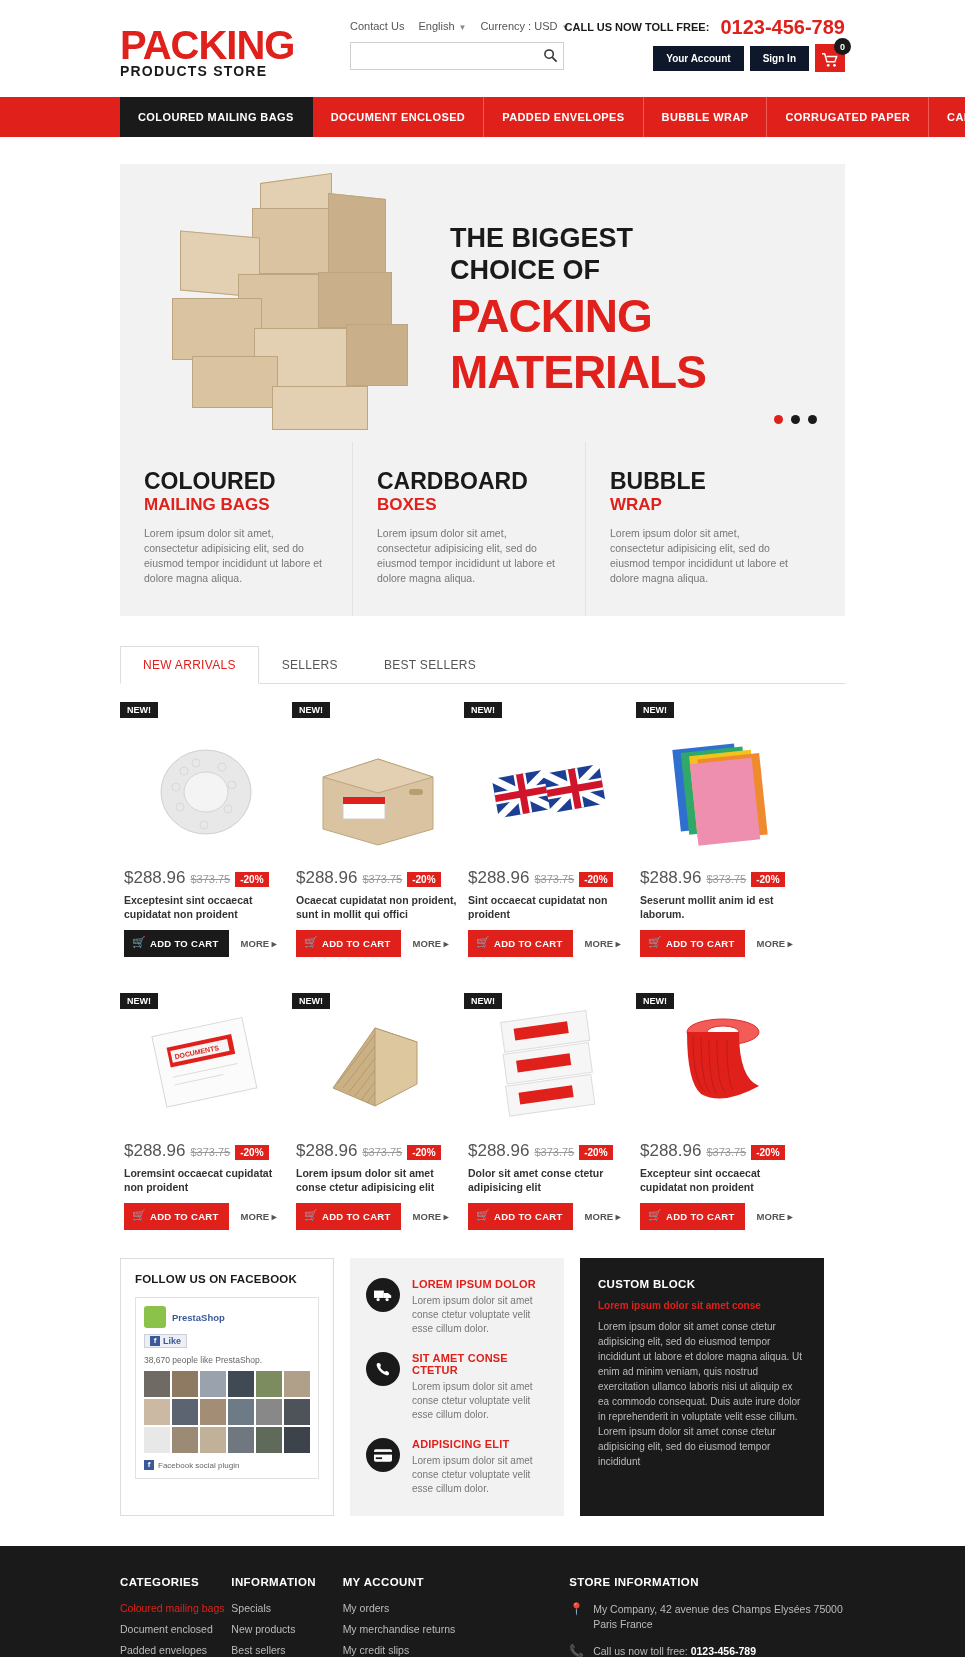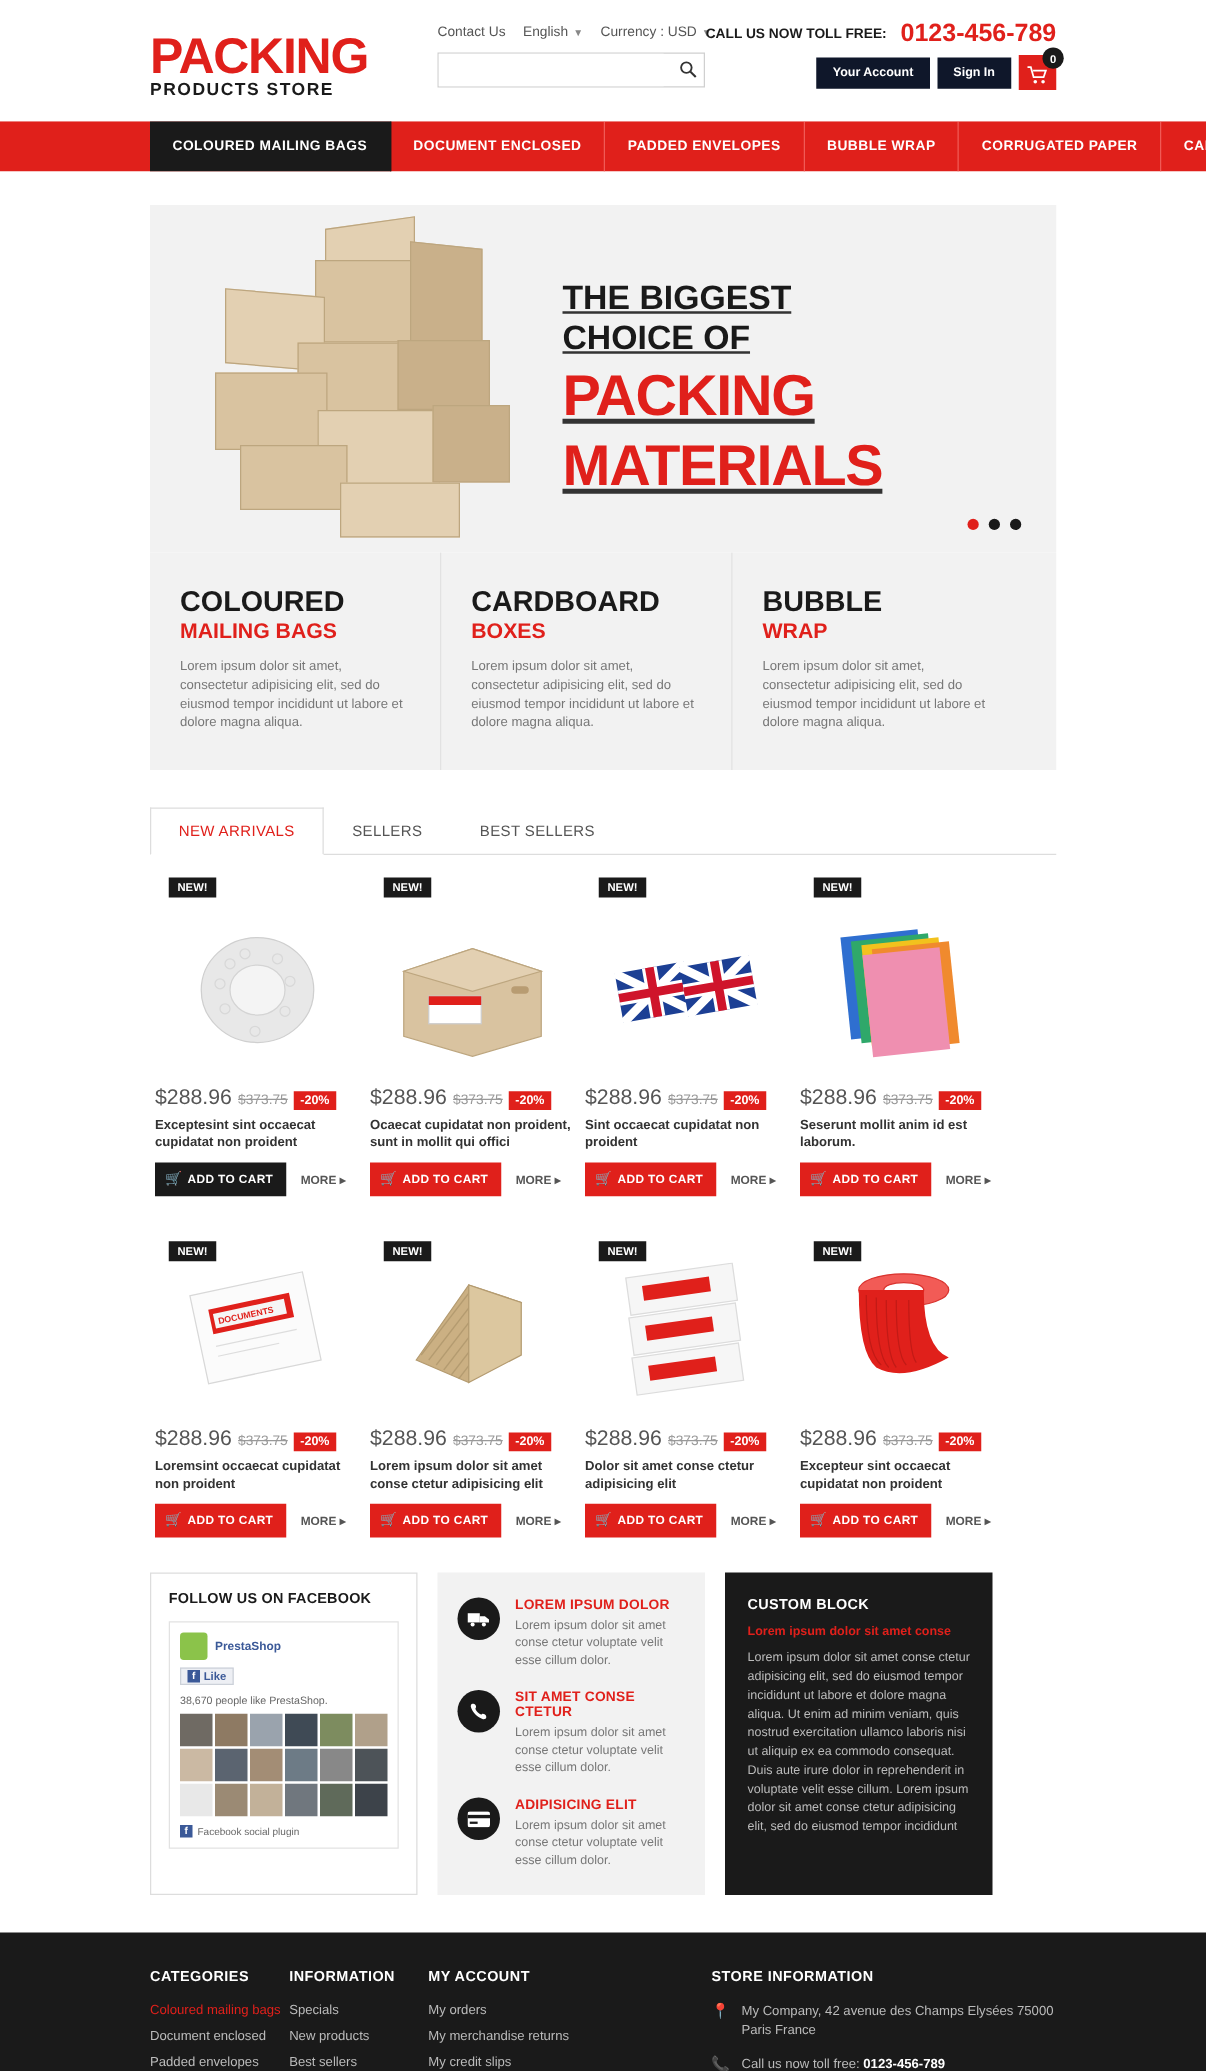--- a/index.html
+++ b/index.html
@@ -69,21 +69,21 @@
     padding: 0 18px; height: 40px; display: flex; align-items: center;
     border-right: 1px solid #f05a56; cursor: pointer; white-space: nowrap;
   }
   .nav-item.active { background: #1a1a1a; border-right: 1px solid #1a1a1a; }
 
   
   .slider {
     margin: 27px 120px 0 120px; height: 278px; background: #f2f2f2;
     position: relative; overflow: hidden;
   }
-  .slider-text { position: absolute; left: 330px; top: 58px; text-decoration: underline; }
+  .slider-text { position: absolute; left: 330px; top: 58px; }
   .st1 { font-size: 27px; font-weight: bold; color: #1a1a1a; line-height: 32px; }
   .st2 { font-size: 46px; font-weight: bold; color: #e0201b; line-height: 52px; margin-top: 4px; letter-spacing: -1px;}
   .dots { position: absolute; right: 28px; bottom: 18px; display: flex; gap: 8px; }
   .dot { width: 9px; height: 9px; border-radius: 50%; background: #1a1a1a; cursor: pointer; }
   .dot.active { background: #e0201b; }
 
   
   .boxes-art { position: absolute; left: 22px; top: 14px; width: 300px; height: 255px; }
   .bx { position: absolute; background: #d9c3a0; border: 1px solid #bda67f; }
   .bx.light { background: #e3d0b2; }
@@ -107,21 +107,21 @@
   }
   .tab.active {
     color: #e0201b; border: 1px solid #ddd; border-bottom: 1px solid #fff; background: #fff;
   }
 
   
   .products { margin: 18px 120px 0 120px; display: flex; flex-wrap: wrap; }
   .product { width: 171px; margin-right: 1px; padding: 6px 4px 0 4px; position: relative; }
   .new-badge {
     background: #1a1a1a; color: #fff; font-size: 9px; font-weight: bold;
-    padding: 3px 7px; display: inline-block; position: absolute; left: 15px; top: 0; z-index: 3;
+    padding: 3px 7px; display: inline-block; position: absolute; left: 0; top: 0; z-index: 3;
   }
   .p-img {
     height: 132px; margin-top: 18px; display: flex; align-items: center; justify-content: center;
     position: relative; overflow: hidden;
   }
   .price-row { margin-top: 10px; display: flex; align-items: baseline; gap: 5px; }
   .price { font-size: 17px; color: #555; }
   .old-price { font-size: 11px; color: #999; text-decoration: line-through; }
   .discount { background: #e0201b; color: #fff; font-size: 10px; font-weight: bold; padding: 2px 5px; }
   .p-name { font-size: 10.5px; color: #333; font-weight: bold; line-height: 14px; margin-top: 5px; min-height: 28px; }
@@ -157,21 +157,21 @@
   .info-block { width: 214px; background: #f2f2f2; padding: 20px 16px; }
   .info-item { display: flex; gap: 12px; margin-bottom: 16px; }
   .info-item:last-child { margin-bottom: 0; }
   .circle-icon {
     width: 34px; height: 34px; border-radius: 50%; background: #1a1a1a; color: #fff;
     display: flex; align-items: center; justify-content: center; flex: 0 0 34px; font-size: 15px;
   }
   .info-title { font-size: 11px; font-weight: bold; color: #e0201b; margin-bottom: 4px; letter-spacing: .2px; }
   .info-text { font-size: 10px; color: #777; line-height: 14px; }
 
-  .custom-block { width: 214px; background: #1a1a1a; color: #fff; padding: 20px 18px; }
+  .custom-block { width: 244px; background: #1a1a1a; color: #fff; padding: 20px 18px; }
   .cb-title { font-size: 11.5px; font-weight: bold; margin-bottom: 10px; letter-spacing: .3px; }
   .cb-sub { font-size: 10px; color: #e0201b; font-weight: bold; margin-bottom: 8px; }
   .cb-text { font-size: 10px; color: #bbb; line-height: 15px; }
 
   
   .footer { background: #1a1a1a; margin-top: 30px; padding: 30px 120px 0 120px; color: #ccc; }
   .footer-cols { display: flex; }
   .fcol { width: 113px; }
   .fcol.wide { width: 230px; }
   .fcol.store { width: 280px; }

